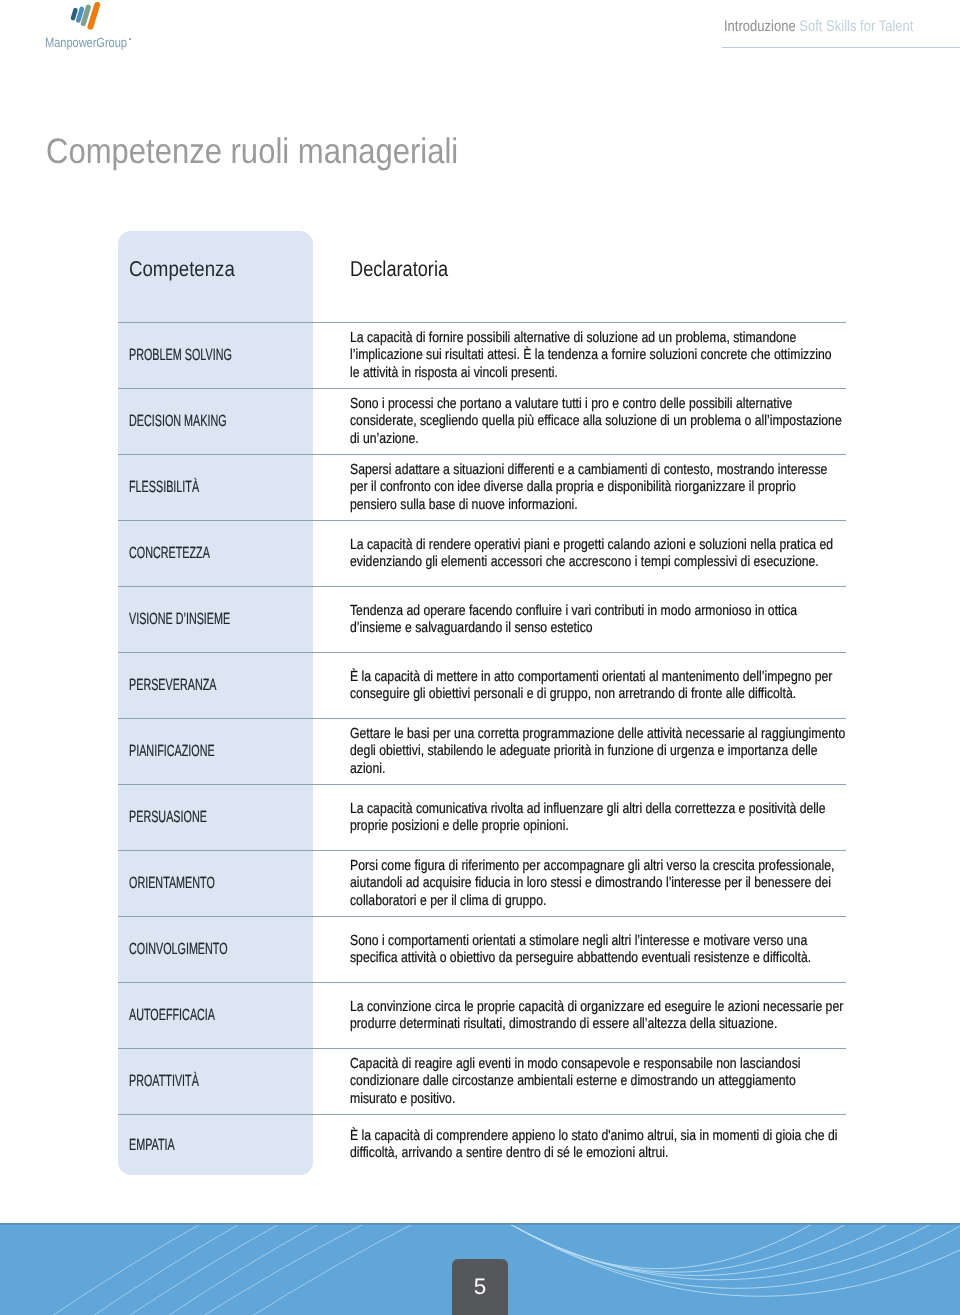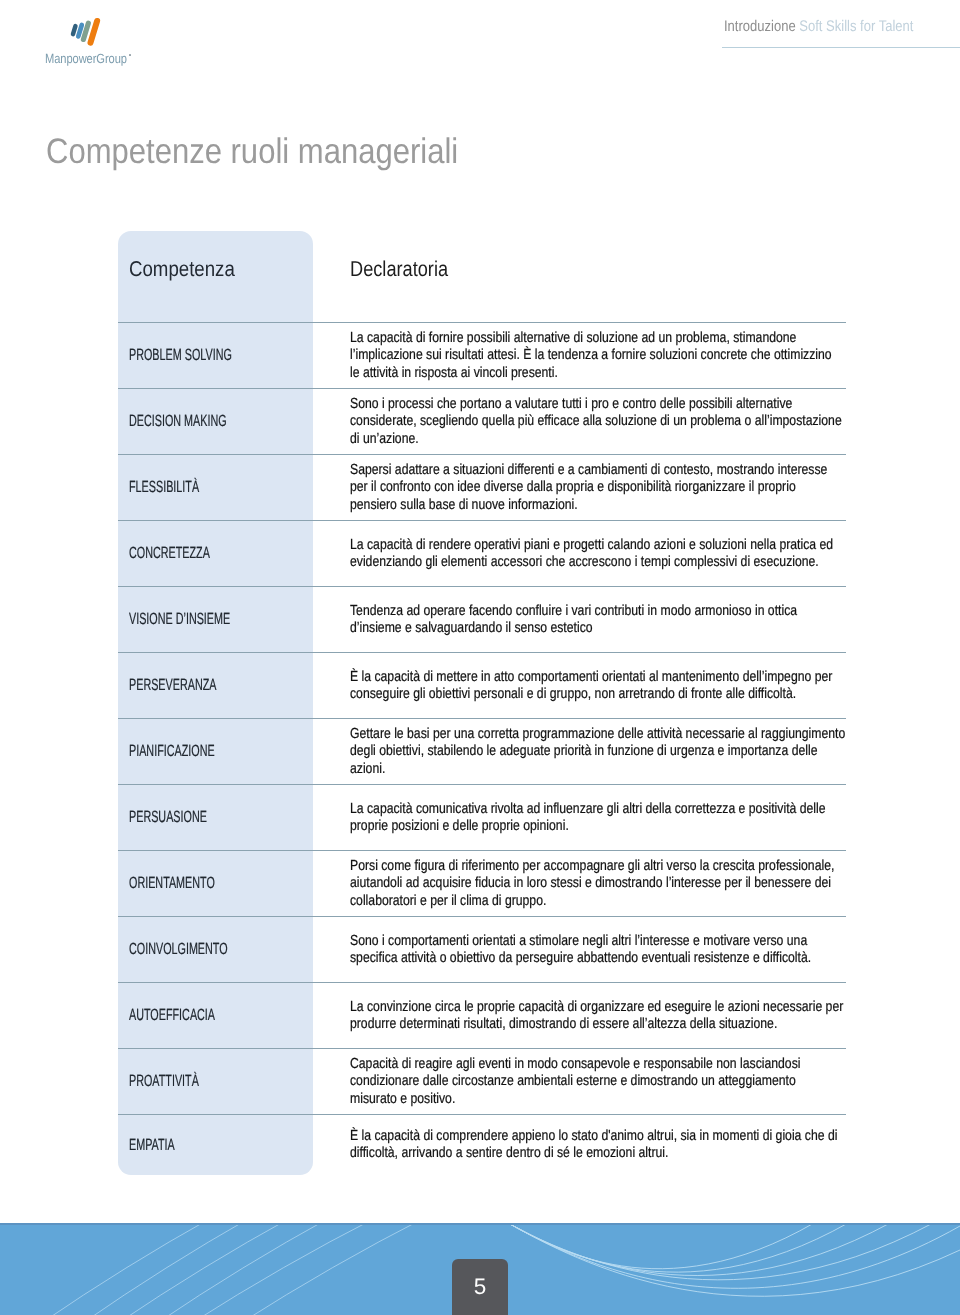--- a/index.html
+++ b/index.html
@@ -3,21 +3,21 @@
 <meta charset="utf-8">
 <style>
   html,body{margin:0;padding:0;}
   body{width:960px;height:1315px;background:#ffffff;
        font-family:"Liberation Sans",sans-serif;position:relative;overflow:hidden;
        -webkit-font-smoothing:antialiased;
        text-rendering:geometricPrecision;}
   .page{position:absolute;left:0;top:0;width:960px;height:1315px;}
 
   
-  .logo{position:absolute;left:45px;top:18px;width:95px;height:48px;}
+  .logo{position:absolute;left:45px;top:2px;width:95px;height:48px;}
   .logo-mark{position:absolute;left:17px;top:-1.8px;width:46px;height:32px;overflow:visible;}
   .logo-word{position:absolute;left:0px;top:33.9px;font-size:13.4px;letter-spacing:-0.1px;
              color:#7d9dae;white-space:nowrap;line-height:14px;
              transform:scaleX(0.832);transform-origin:left top;}
   .logo-tm{position:absolute;left:83.5px;top:35.8px;width:2.5px;height:2.2px;
            background:#9aa6ad;border-radius:0.5px;font-size:0;color:transparent;overflow:hidden;}
 
   .crumb{position:absolute;left:724.3px;top:17.6px;font-size:15.4px;color:#8e8e8e;
          white-space:nowrap;letter-spacing:0px;line-height:18px;
          transform:scaleX(0.846);transform-origin:left top;}

